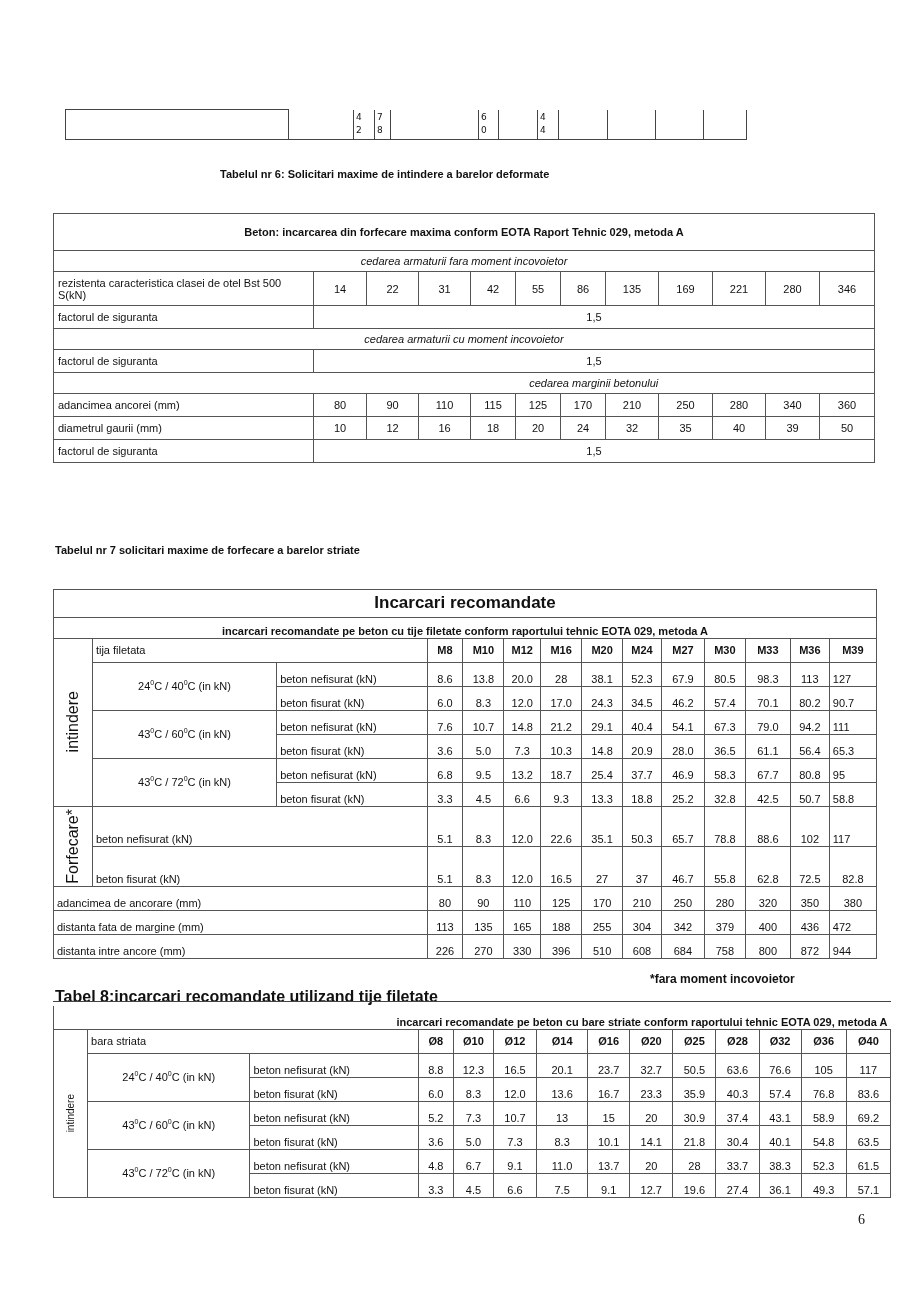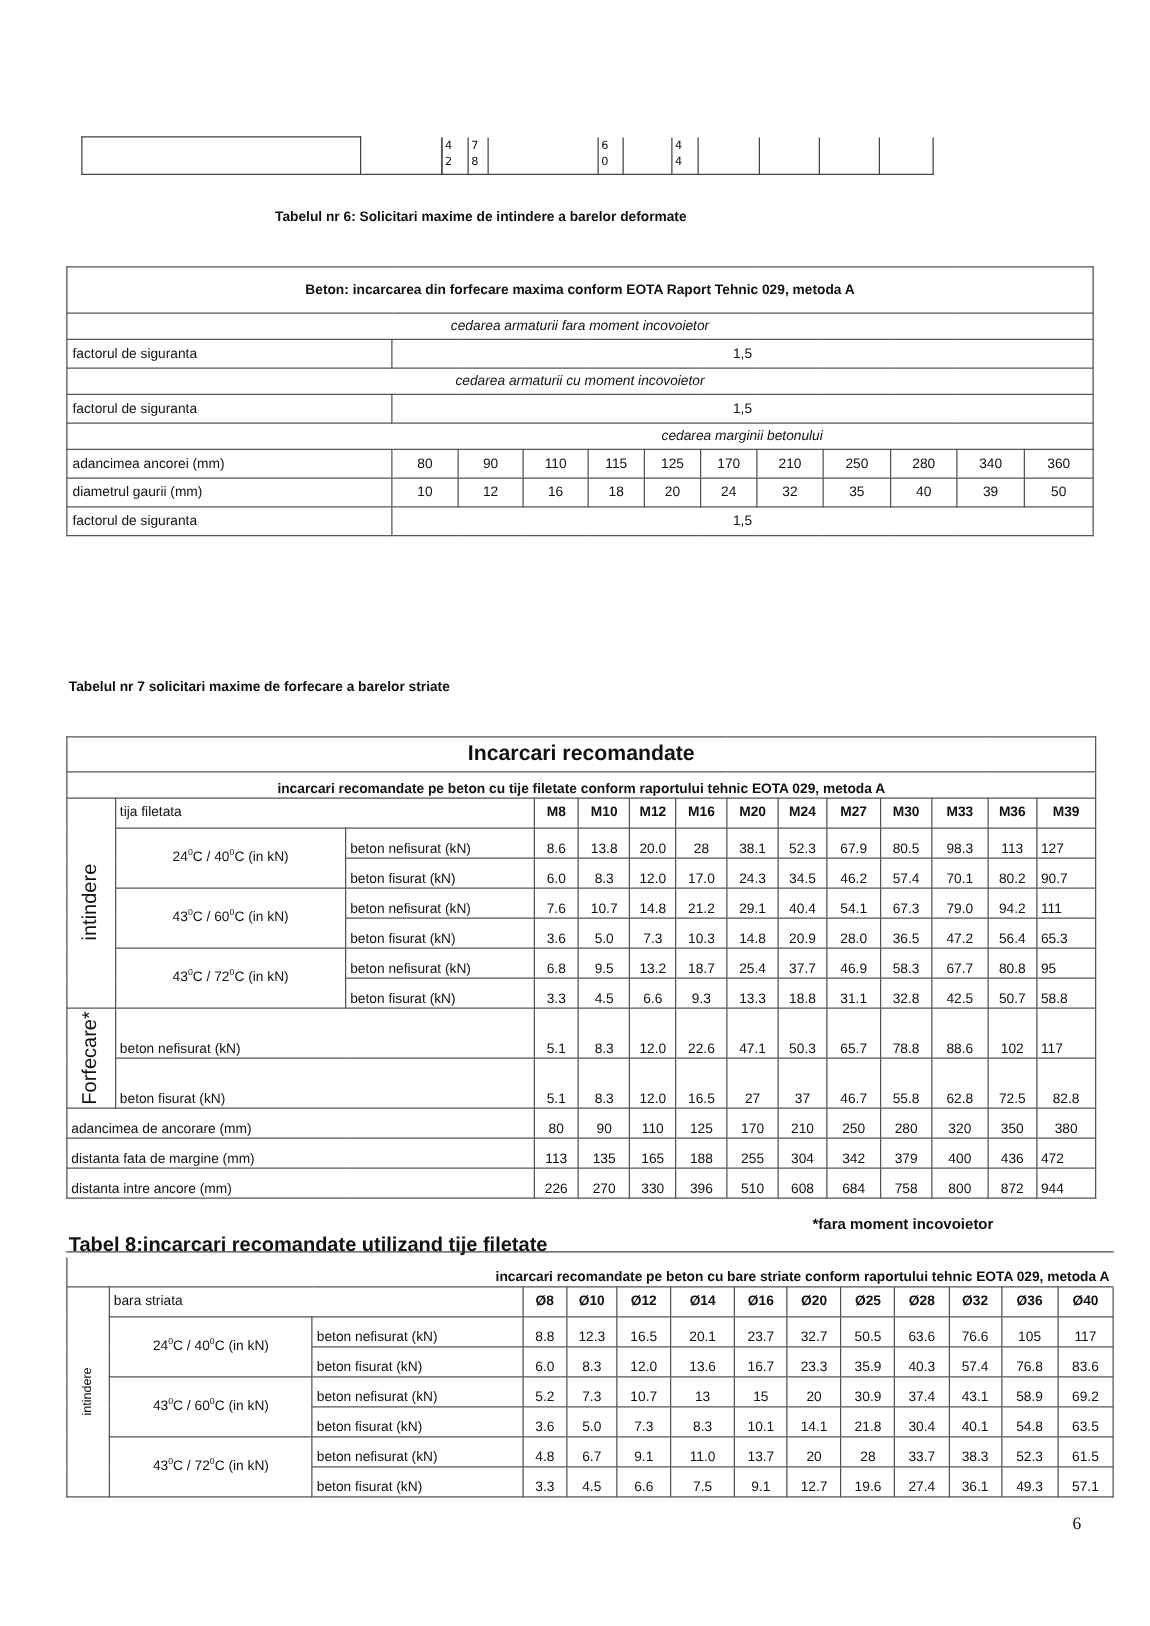--- a/index.html
+++ b/index.html
@@ -99,20 +99,34 @@
       <col style="width:53px">
       <col style="width:54px">
       <col style="width:55px">
   </colgroup>
   <tbody>
       <tr class="title">
     <td colspan="12" style="font-size:11px; height:36px;">Beton:  incarcarea din forfecare maxima conform EOTA Raport Tehnic 029, metoda A</td>
   </tr>
   <tr class="sec">
     <td colspan="12" class="sec">cedarea armaturii fara moment incovoietor</td>
+  </tr>
+  <tr class="tall">
+    <td>rezistenta caracteristica clasei de otel Bst 500 S(kN)</td>
+    <td class="c">14</td>
+    <td class="c">22</td>
+    <td class="c">31</td>
+    <td class="c">42</td>
+    <td class="c">55</td>
+    <td class="c">86</td>
+    <td class="c">135</td>
+    <td class="c">169</td>
+    <td class="c">221</td>
+    <td class="c">280</td>
+    <td class="c">346</td>
   </tr>
   <tr>
     <td>factorul de siguranta</td>
     <td colspan="11" class="c">1,5</td>
   </tr>
   <tr class="sec">
     <td colspan="12" class="sec">cedarea armaturii cu moment incovoietor</td>
   </tr>
   <tr>
     <td>factorul de siguranta</td>
@@ -249,21 +263,21 @@
   <tr>
     <td>beton fisurat (kN)</td>
     <td class="c">3.6</td>
     <td class="c">5.0</td>
     <td class="c">7.3</td>
     <td class="c">10.3</td>
     <td class="c">14.8</td>
     <td class="c">20.9</td>
     <td class="c">28.0</td>
     <td class="c">36.5</td>
-    <td class="c">47.2</td>
+    <td class="c">61.1</td>
     <td class="c">56.4</td>
     <td>65.3</td>
   </tr>
 
   <tr>
     <td rowspan="2" class="c mid"><span>43</span><sup>0</sup>C / <span>72</span><sup>0</sup><span>C (in kN)</span></td>
     <td>beton nefisurat (kN)</td>
     <td class="c">6.8</td>
     <td class="c">9.5</td>
     <td class="c">13.2</td>
@@ -277,37 +291,37 @@
     <td>95</td>
   </tr>
   <tr>
     <td>beton fisurat (kN)</td>
     <td class="c">3.3</td>
     <td class="c">4.5</td>
     <td class="c">6.6</td>
     <td class="c">9.3</td>
     <td class="c">13.3</td>
     <td class="c">18.8</td>
-    <td class="c">31.1</td>
+    <td class="c">25.2</td>
     <td class="c">32.8</td>
     <td class="c">42.5</td>
     <td class="c">50.7</td>
     <td>58.8</td>
   </tr>
 
   <tr class="fr">
     <td rowspan="2" style="text-align:center; vertical-align:middle; font-size:16px; padding:0;">
           <div class="vert">Forfecare*</div>
         </td>
     <td colspan="2">beton nefisurat (kN)</td>
     <td class="c">5.1</td>
     <td class="c">8.3</td>
     <td class="c">12.0</td>
     <td class="c">22.6</td>
-    <td class="c">47.1</td>
+    <td class="c">35.1</td>
     <td class="c">50.3</td>
     <td class="c">65.7</td>
     <td class="c">78.8</td>
     <td class="c">88.6</td>
     <td class="c">102</td>
     <td>117</td>
   </tr>
   <tr class="fr">
     <td colspan="2">beton fisurat (kN)</td>
     <td class="c">5.1</td>

